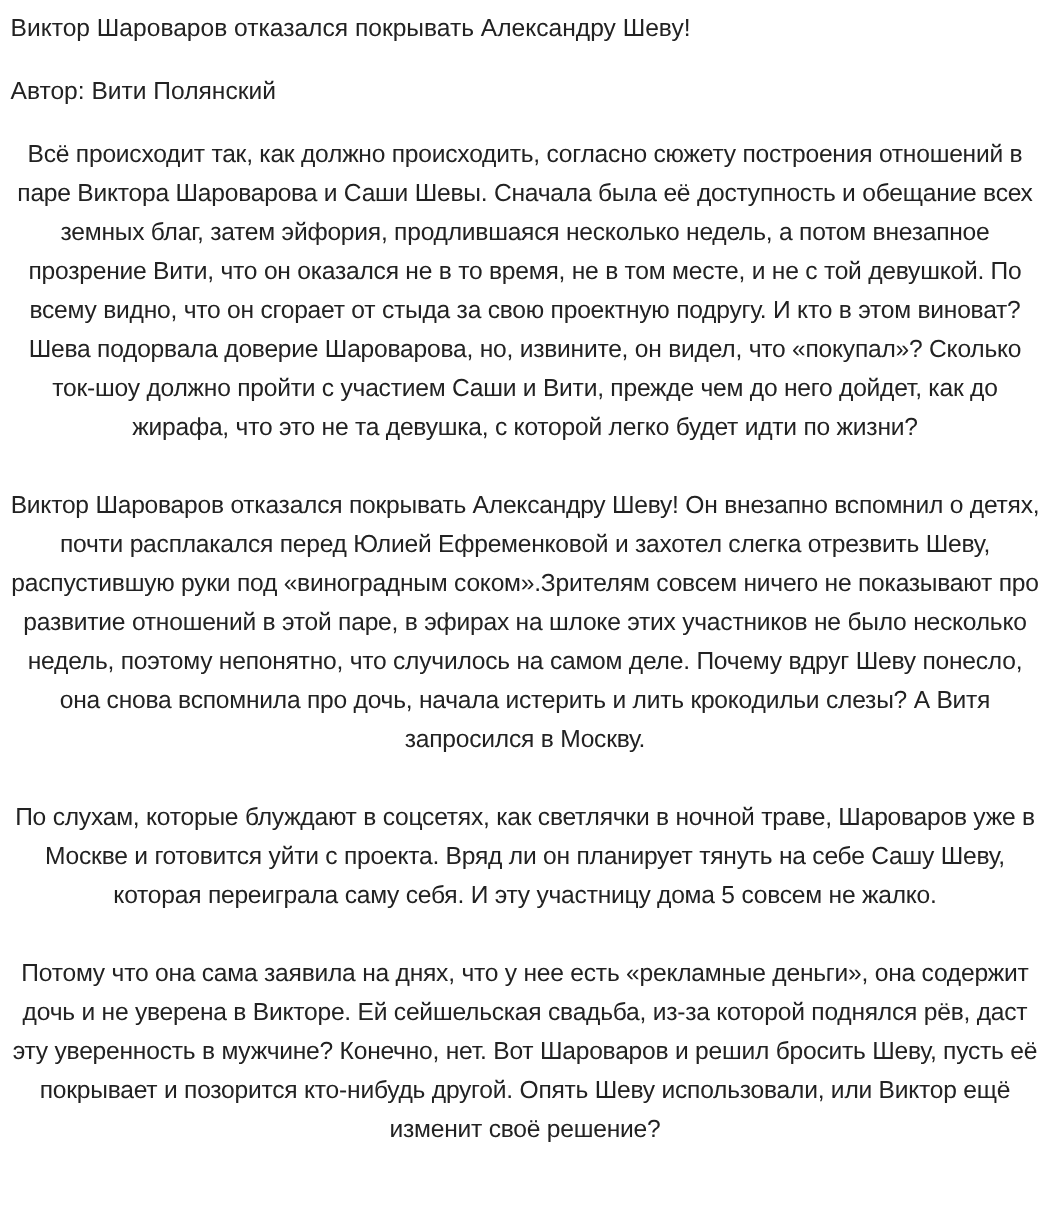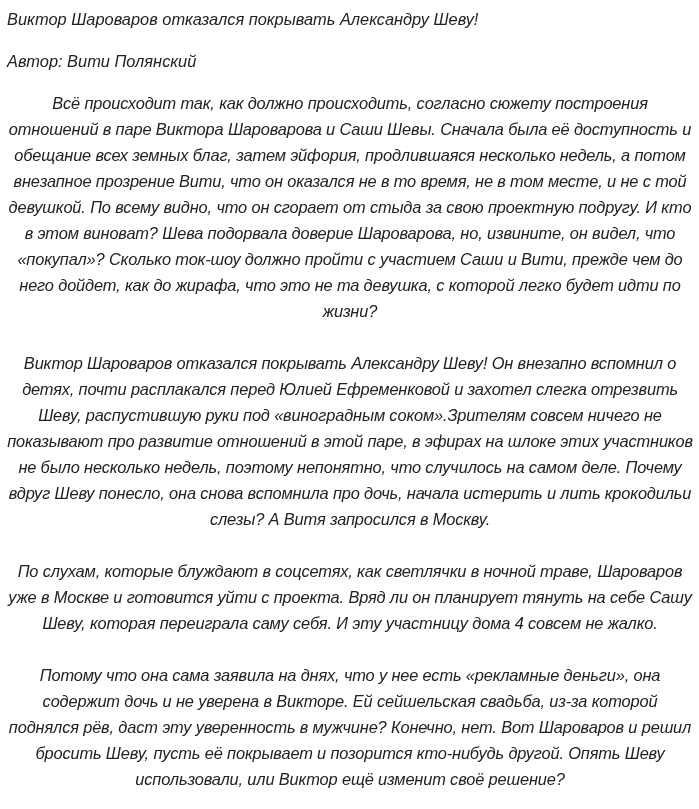--- a/index.html
+++ b/index.html
@@ -4,28 +4,28 @@
   <style>
     html, body { margin: 0; padding: 0; background: #ffffff; }
     body {
       width: 699px; height: 809px; overflow: hidden;
       font-family: "Liberation Sans", sans-serif;
       color: #222222;
       font-size: 16.4px;
       line-height: 26px;
     }
     .doc { padding: 6px 6px 0 7px; }
-    .doc p { margin: 0; font-style: italic; }
+    .doc p { margin: 0; }
     .title { margin-bottom: 16px !important; }
     .author { margin-bottom: 16px !important; }
     .para { margin-bottom: 26px !important; letter-spacing: -0.15px; text-align: center; }
   </style>
 </head>
 <body>
 
 <div class="doc">
   <p class="title">Виктор Шароваров отказался покрывать Александру Шеву!</p>
   <p class="author">Автор: Вити Полянский</p>
   <p class="para">Всё происходит так, как должно происходить, согласно сюжету построения отношений в паре Виктора Шароварова и Саши Шевы. Сначала была её доступность и обещание всех земных благ, затем эйфория, продлившаяся несколько недель, а потом внезапное прозрение Вити, что он оказался не в то время, не в том месте, и не с той девушкой. По всему видно, что он сгорает от стыда за свою проектную подругу. И кто в этом виноват? Шева подорвала доверие Шароварова, но, извините, он видел, что «покупал»? Сколько ток-шоу должно пройти с участием Саши и Вити, прежде чем до него дойдет, как до жирафа, что это не та девушка, с которой легко будет идти по жизни?</p>
   <p class="para">Виктор Шароваров отказался покрывать Александру Шеву! Он внезапно вспомнил о детях, почти расплакался перед Юлией Ефременковой и захотел слегка отрезвить Шеву, распустившую руки под «виноградным соком».Зрителям совсем ничего не показывают про развитие отношений в этой паре, в эфирах на шлоке этих участников не было несколько недель, поэтому непонятно, что случилось на самом деле. Почему вдруг Шеву понесло, она снова вспомнила про дочь, начала истерить и лить крокодильи слезы? А Витя запросился в Москву.</p>
-  <p class="para">По слухам, которые блуждают в соцсетях, как светлячки в ночной траве, Шароваров уже в Москве и готовится уйти с проекта. Вряд ли он планирует тянуть на себе Сашу Шеву, которая переиграла саму себя. И эту участницу дома 4 совсем не жалко.</p>
+  <p class="para">По слухам, которые блуждают в соцсетях, как светлячки в ночной траве, Шароваров уже в Москве и готовится уйти с проекта. Вряд ли он планирует тянуть на себе Сашу Шеву, которая переиграла саму себя. И эту участницу дома 5 совсем не жалко.</p>
   <p class="para">Потому что она сама заявила на днях, что у нее есть «рекламные деньги», она содержит дочь и не уверена в Викторе. Ей сейшельская свадьба, из-за которой поднялся рёв, даст эту уверенность в мужчине? Конечно, нет. Вот Шароваров и решил бросить Шеву, пусть её покрывает и позорится кто-нибудь другой. Опять Шеву использовали, или Виктор ещё изменит своё решение?</p>
 </div>
 
 </body></html>

